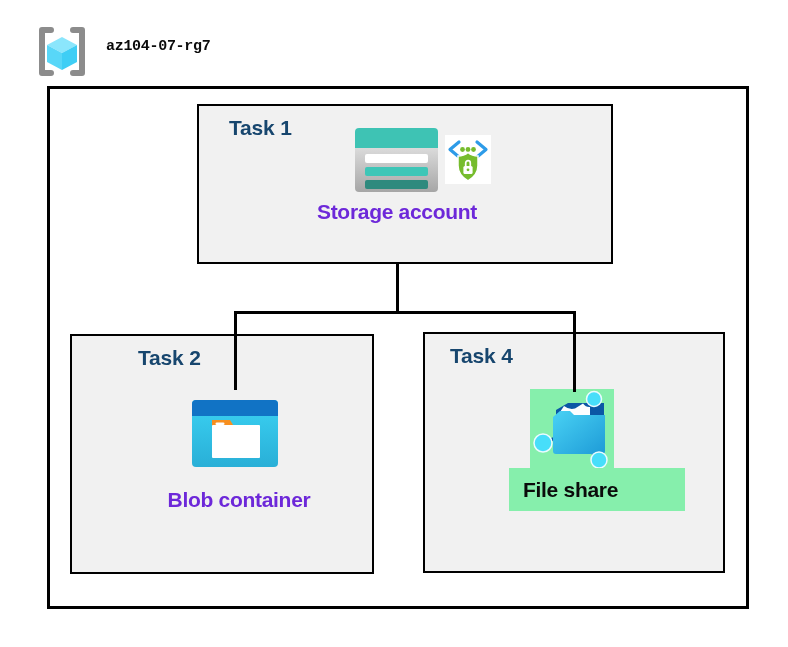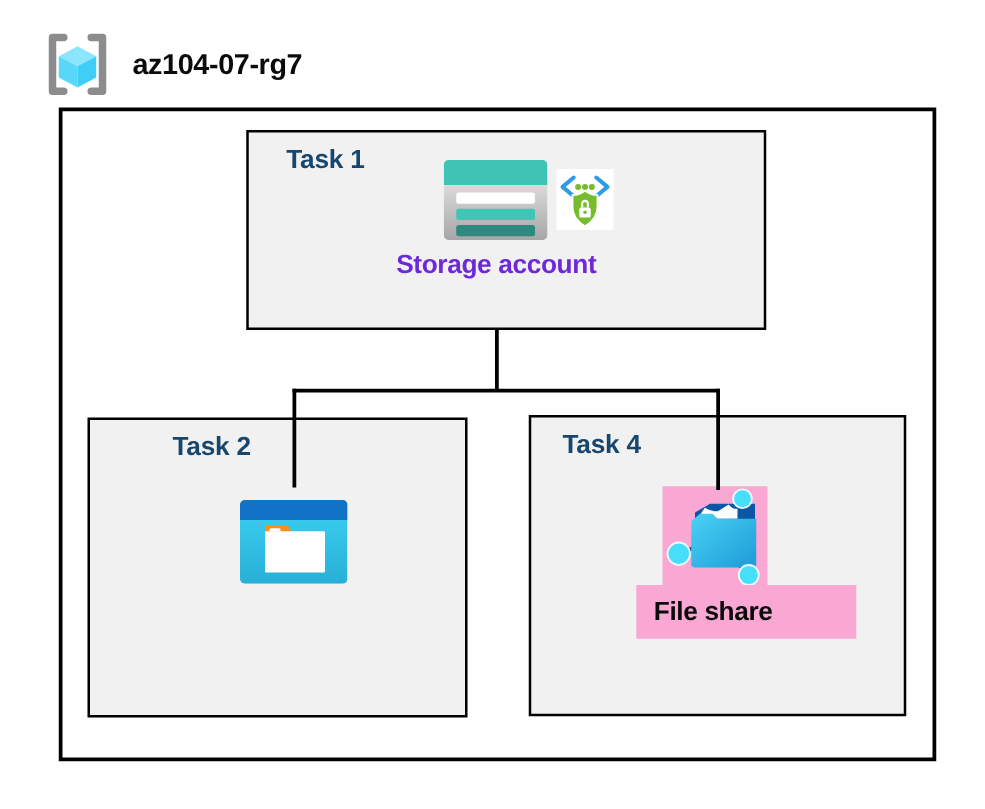--- a/index.html
+++ b/index.html
@@ -4,21 +4,21 @@
 <style>
   html,body{margin:0;padding:0;background:#fff;}
   .canvas{
     position:relative;width:788px;height:647px;background:#fff;overflow:hidden;
     font-family:"Liberation Sans","DejaVu Sans",sans-serif;font-weight:700;
   }
   .abs{position:absolute;}
   
   .rg-name{
     position:absolute;left:106px;top:38px;
-    font-size:23px;color:#0b0b0b;letter-spacing:-0.3px;
+    font-size:15px;color:#0b0b0b;letter-spacing:-0.3px;font-family:Liberation Mono, monospace;
   }
   
   .outer-box{
     position:absolute;left:47px;top:86px;width:702px;height:523px;
     border:3px solid #000;box-sizing:border-box;background:#fff;
   }
   
   .task-box{
     position:absolute;background:#f1f1f1;border:2px solid #000000;box-sizing:border-box;
   }
@@ -27,21 +27,21 @@
   .task3{left:423px;top:332px;width:302px;height:241px;}
   .task-label{
     position:absolute;font-size:21px;color:#17466e;letter-spacing:-0.2px;
   }
   .item-label{
     position:absolute;font-size:21px;color:#6d28d9;letter-spacing:-0.3px;text-align:center;
   }
   
   .connector{position:absolute;background:#000;z-index:3;}
   
-  .hl{position:absolute;background:#f9a8d4;}
+  .hl{position:absolute;background:#86efac;}
   .fileshare-label{
     position:absolute;display:flex;align-items:center;
     font-size:21px;color:#0b0b0b;letter-spacing:-0.3px;padding-left:14px;box-sizing:border-box;
   }
   svg{display:block;}
 </style>
 </head>
 <body>
 
 <div class="canvas">
@@ -100,20 +100,21 @@
             <stop offset="1" stop-color="#29afd7"></stop>
         </linearGradient>
       </defs>
       <rect x="0" y="0" width="86" height="67" rx="4" fill="url(#blobBody)"></rect>
       <path d="M4,0 h78 a4,4 0 0 1 4,4 v12 H0 V4 a4,4 0 0 1 4,-4 z" fill="#1173c5"></path>
       <polygon points="20,20 38,20 43,28 20,28" fill="#f78f20"></polygon>
       <rect x="23.5" y="22.5" width="9" height="2.6" rx="1.3" fill="#ffffff"></rect>
       <rect x="20" y="25" width="48" height="33" rx="1" fill="#ffffff"></rect>
     </svg>
 
+    <div class="item-label" style="left:35px;top:152px;width:264px;">Blob container</div>
   </div>
 
   <div class="task-box task3">
     <span class="task-label" style="left:25px;top:10px;">Task 4</span>
 
     <div class="hl" style="left:105px;top:55px;width:84px;height:80px;">
 
       <svg width="84" height="80" viewBox="0 0 84 80">
         <defs>
           <linearGradient id="fsBody" x1="0" y1="0" x2="1" y2="1">

